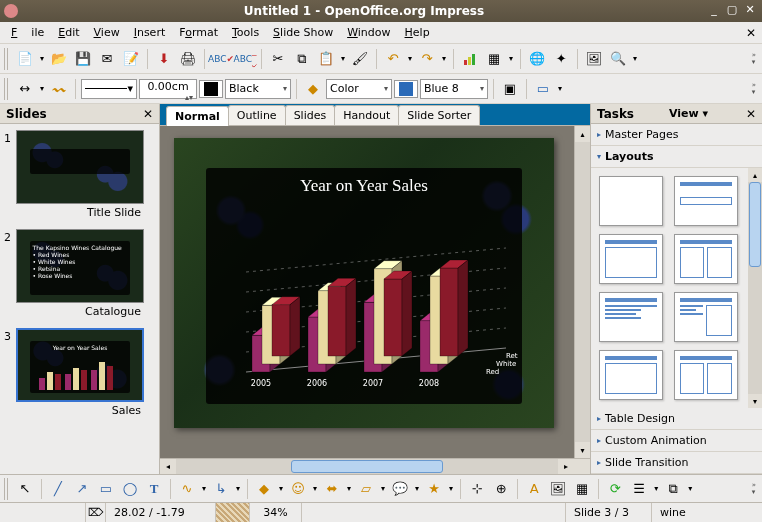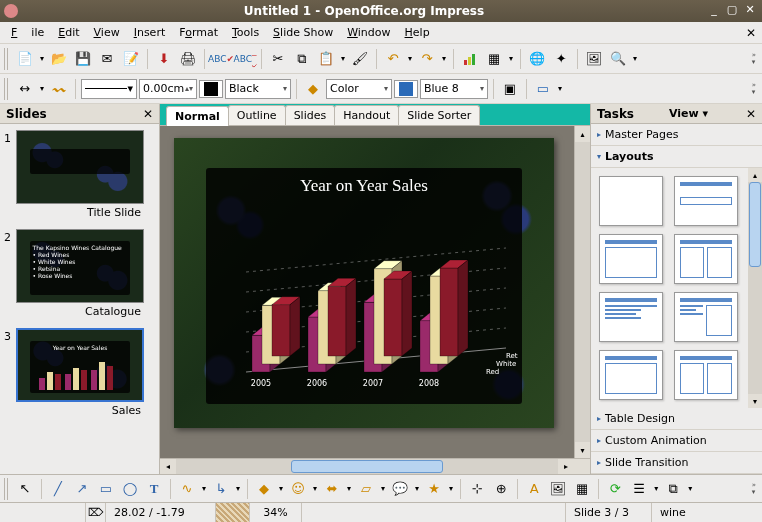--- a/index.html
+++ b/index.html
@@ -13,40 +13,40 @@
 .menubar span u { text-decoration: underline; }
 .toolbar { height: 30px; background: #edeceb; display: flex; align-items: center; padding: 0 4px; border-bottom: 1px solid #d6d2ca; gap: 2px; }
 .tbtn { width: 22px; height: 22px; display: inline-flex; align-items: center; justify-content: center; border: 1px solid transparent; border-radius: 2px; cursor: pointer; font-size: 13px; }
 .tsep { width: 1px; height: 20px; background: #c8c3bb; margin: 0 3px; }
 .tarrow { font-size: 8px; padding: 0 2px; cursor: pointer; }
 .grip { width: 6px; height: 22px; background: repeating-linear-gradient(90deg, #b8b3ab 0 1px, transparent 1px 3px); margin-right: 2px; cursor: move; }
 .overflow { margin-left: auto; display: flex; flex-direction: column; font-size: 7px; line-height: 7px; color: #555; cursor: pointer; padding: 2px; }
 .linesel { width: 56px; height: 20px; border: 1px solid #999; background: #fff; display: flex; align-items: center; padding: 0 3px; }
 .linesel .lsample { flex: 1; border-top: 1px solid #000; }
 .spinbox, .combobox { height: 20px; border: 1px solid #999; background: #fff; display: flex; align-items: center; padding: 0 3px; font-size: 11px; }
-.spinbox { width: 58px; }
+.spinbox { width: 58px; flex-direction: column; }
 .combobox { width: 66px; }
 .combobox .dd, .spinbox .dd { margin-left: auto; font-size: 8px; color: #555; }
 .colorbtn { width: 24px; height: 18px; border: 1px solid #999; background: #fff; display: inline-flex; align-items: center; justify-content: center; }
 .colorsw { width: 14px; height: 14px; }
 .main { flex: 1; display: flex; min-height: 0; }
 .slidespanel { width: 160px; background: #edeceb; border-right: 1px solid #bcb7ae; display: flex; flex-direction: column; }
 .panelhdr { height: 20px; background: #e2ded6; border-bottom: 1px solid #bcb7ae; display: flex; align-items: center; padding: 0 6px; font-weight: bold; font-size: 12px; }
 .panelhdr .x { margin-left: auto; cursor: pointer; font-size: 12px; }
 .slidelist { flex: 1; overflow: auto; padding: 6px 4px; }
 .slideitem { display: flex; margin-bottom: 4px; }
 .slideitem .num { width: 12px; font-size: 11px; padding-top: 2px; }
 .slideitem .thumbwrap { flex: 1; }
 .slideitem .thumb { width: 128px; height: 74px; background: #1a2a1a; border: 1px solid #888; position: relative; overflow: hidden; }
 .slideitem.sel .thumb { border: 2px solid #3874d1; }
 .thumb .grapes { position: absolute; inset: 0; background: radial-gradient(circle at 20% 30%, #2a3a6a 8%, transparent 9%), radial-gradient(circle at 30% 40%, #2a3a6a 8%, transparent 9%), radial-gradient(circle at 70% 60%, #2a3a6a 8%, transparent 9%), radial-gradient(circle at 80% 70%, #2a3a6a 8%, transparent 9%), #1a2a1a; }
 .thumb .panel { position: absolute; left: 10%; right: 10%; top: 15%; bottom: 10%; background: rgba(0,0,0,0.75); border-radius: 2px; color: #fff; font-size: 6px; padding: 3px; }
 .slidelabel { text-align: right; padding: 2px 14px 6px 0; font-size: 11px; }
 .center { flex: 1; display: flex; flex-direction: column; background: #edeceb; min-width: 0; }
-.viewtabs { height: 22px; background: #14b8a6; display: flex; align-items: flex-end; padding: 1px 6px 0; border-bottom: 1px solid #bcb7ae; gap: 0; }
+.viewtabs { height: 22px; background: #0369a1; display: flex; align-items: flex-end; padding: 1px 6px 0; border-bottom: 1px solid #bcb7ae; gap: 0; }
 .viewtab { padding: 3px 8px; border: 1px solid #bcb7ae; border-bottom: none; background: #f3f1ed; font-size: 11px; cursor: pointer; border-radius: 3px 3px 0 0; margin-right: -1px; }
 .viewtab.active { background: #fff; font-weight: bold; position: relative; top: 1px; }
 .canvaswrap { flex: 1; display: flex; min-height: 0; }
 .canvas { flex: 1; background: #7d786f; position: relative; overflow: hidden; }
 .slide { position: absolute; left: 14px; top: 12px; width: 380px; height: 290px; background: #1a3018; box-shadow: 2px 2px 6px rgba(0,0,0,0.5); }
 .slide .bggrapes { position: absolute; inset: 0; background:
   radial-gradient(circle at 15% 25%, #3a4a8a 3%, transparent 4%),
   radial-gradient(circle at 20% 30%, #2a3a7a 3%, transparent 4%),
   radial-gradient(circle at 85% 20%, #3a4a8a 3%, transparent 4%),
   radial-gradient(circle at 90% 28%, #2a3a7a 3%, transparent 4%),

